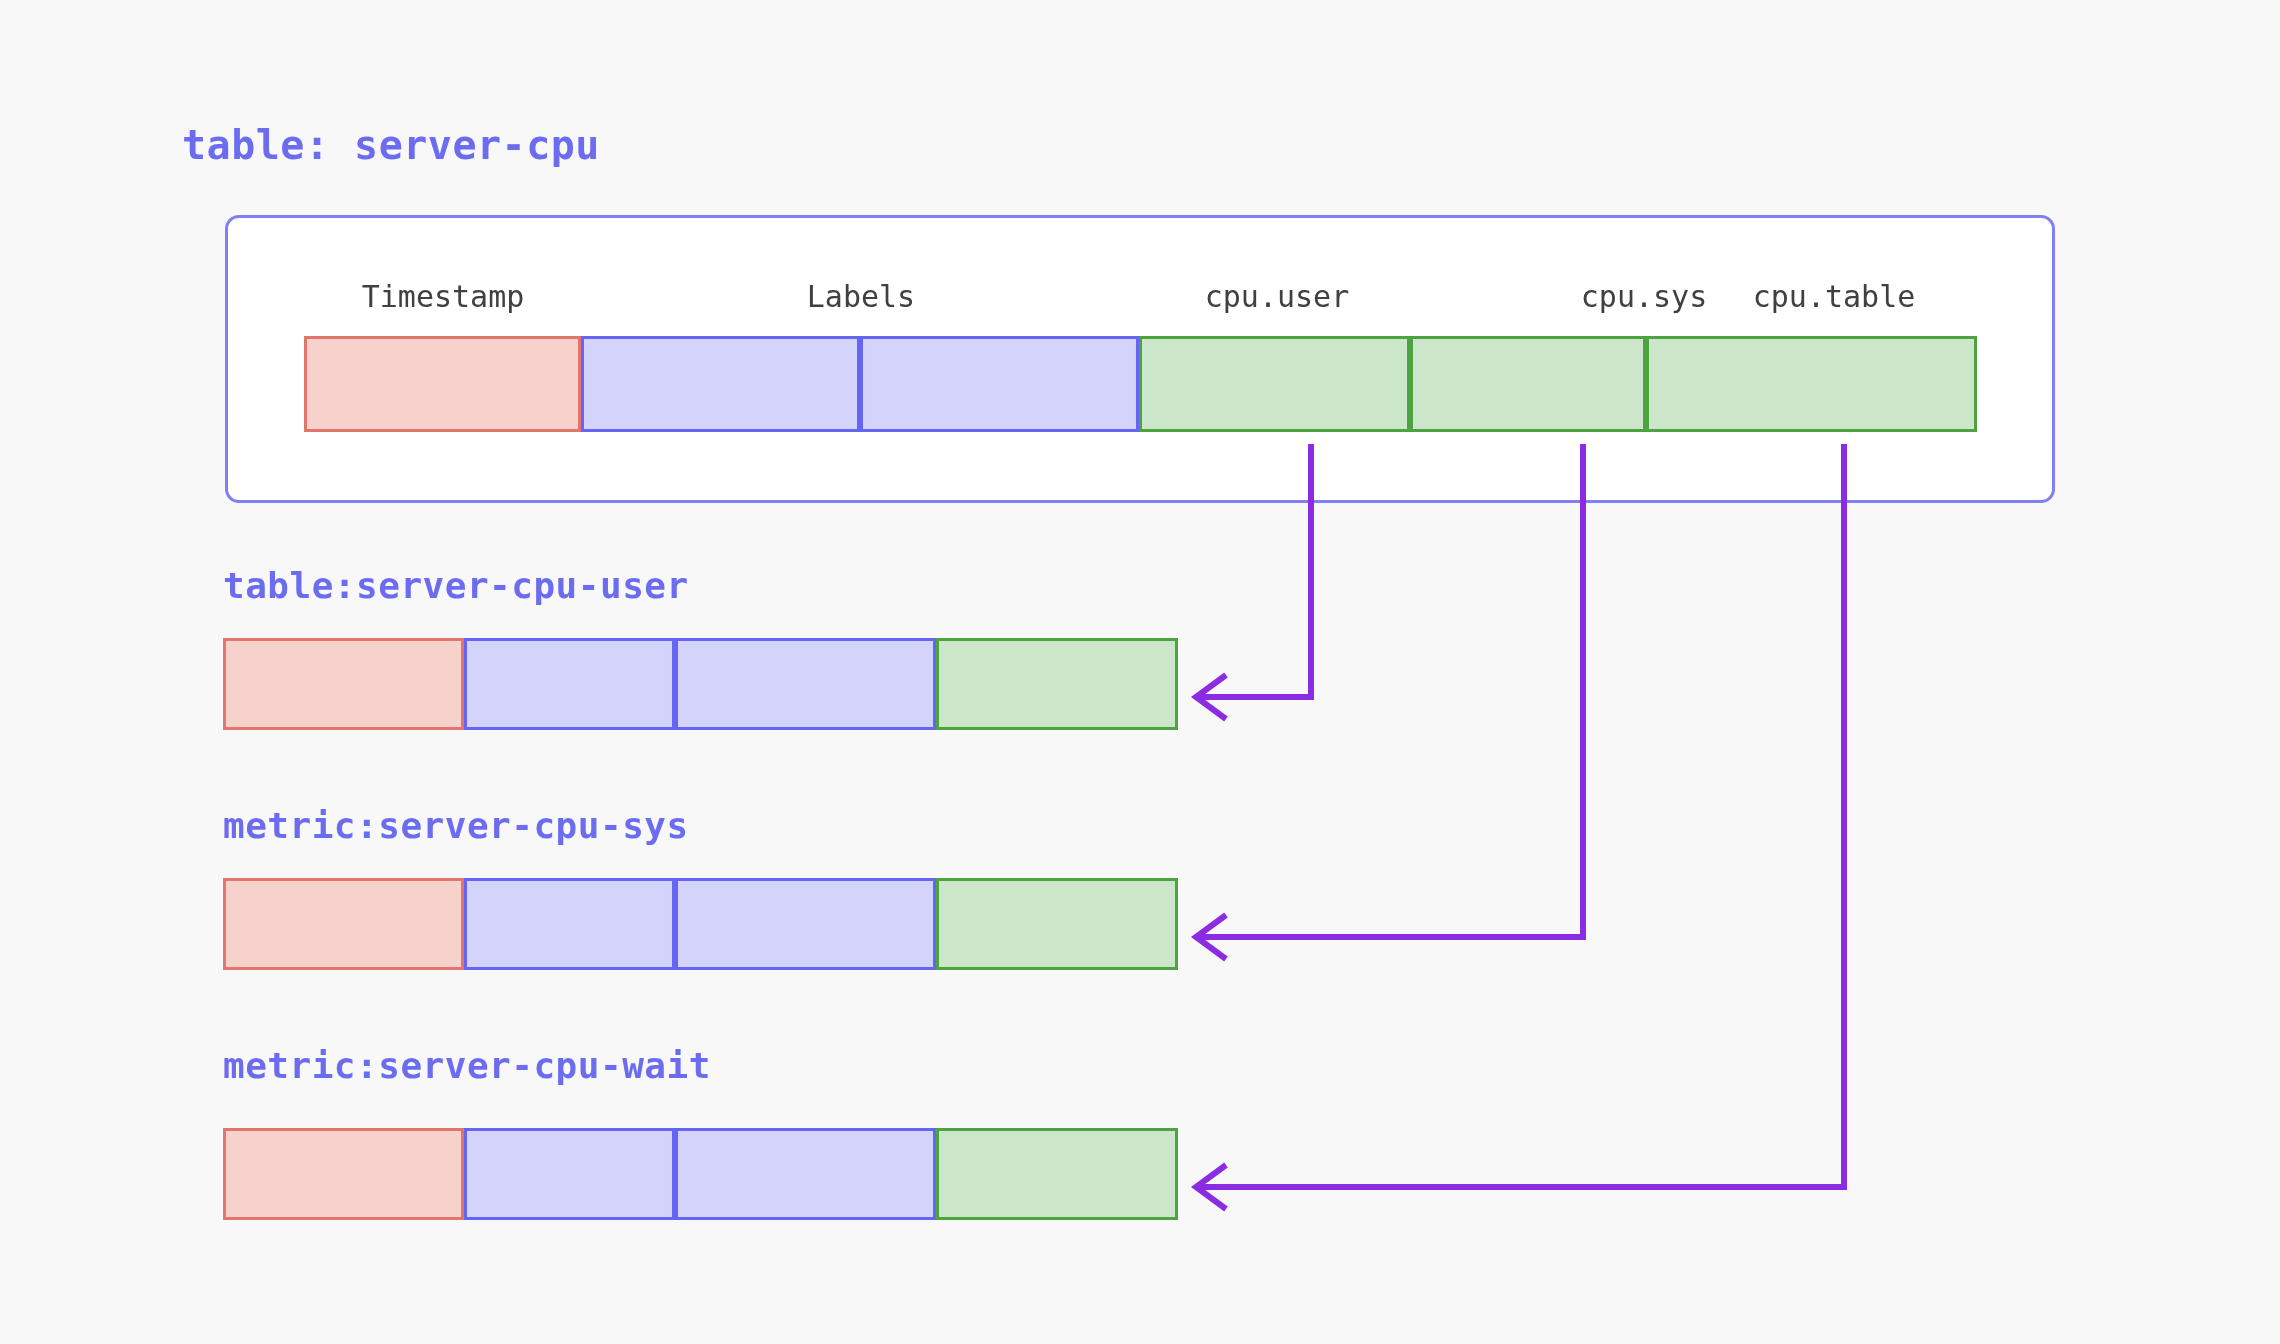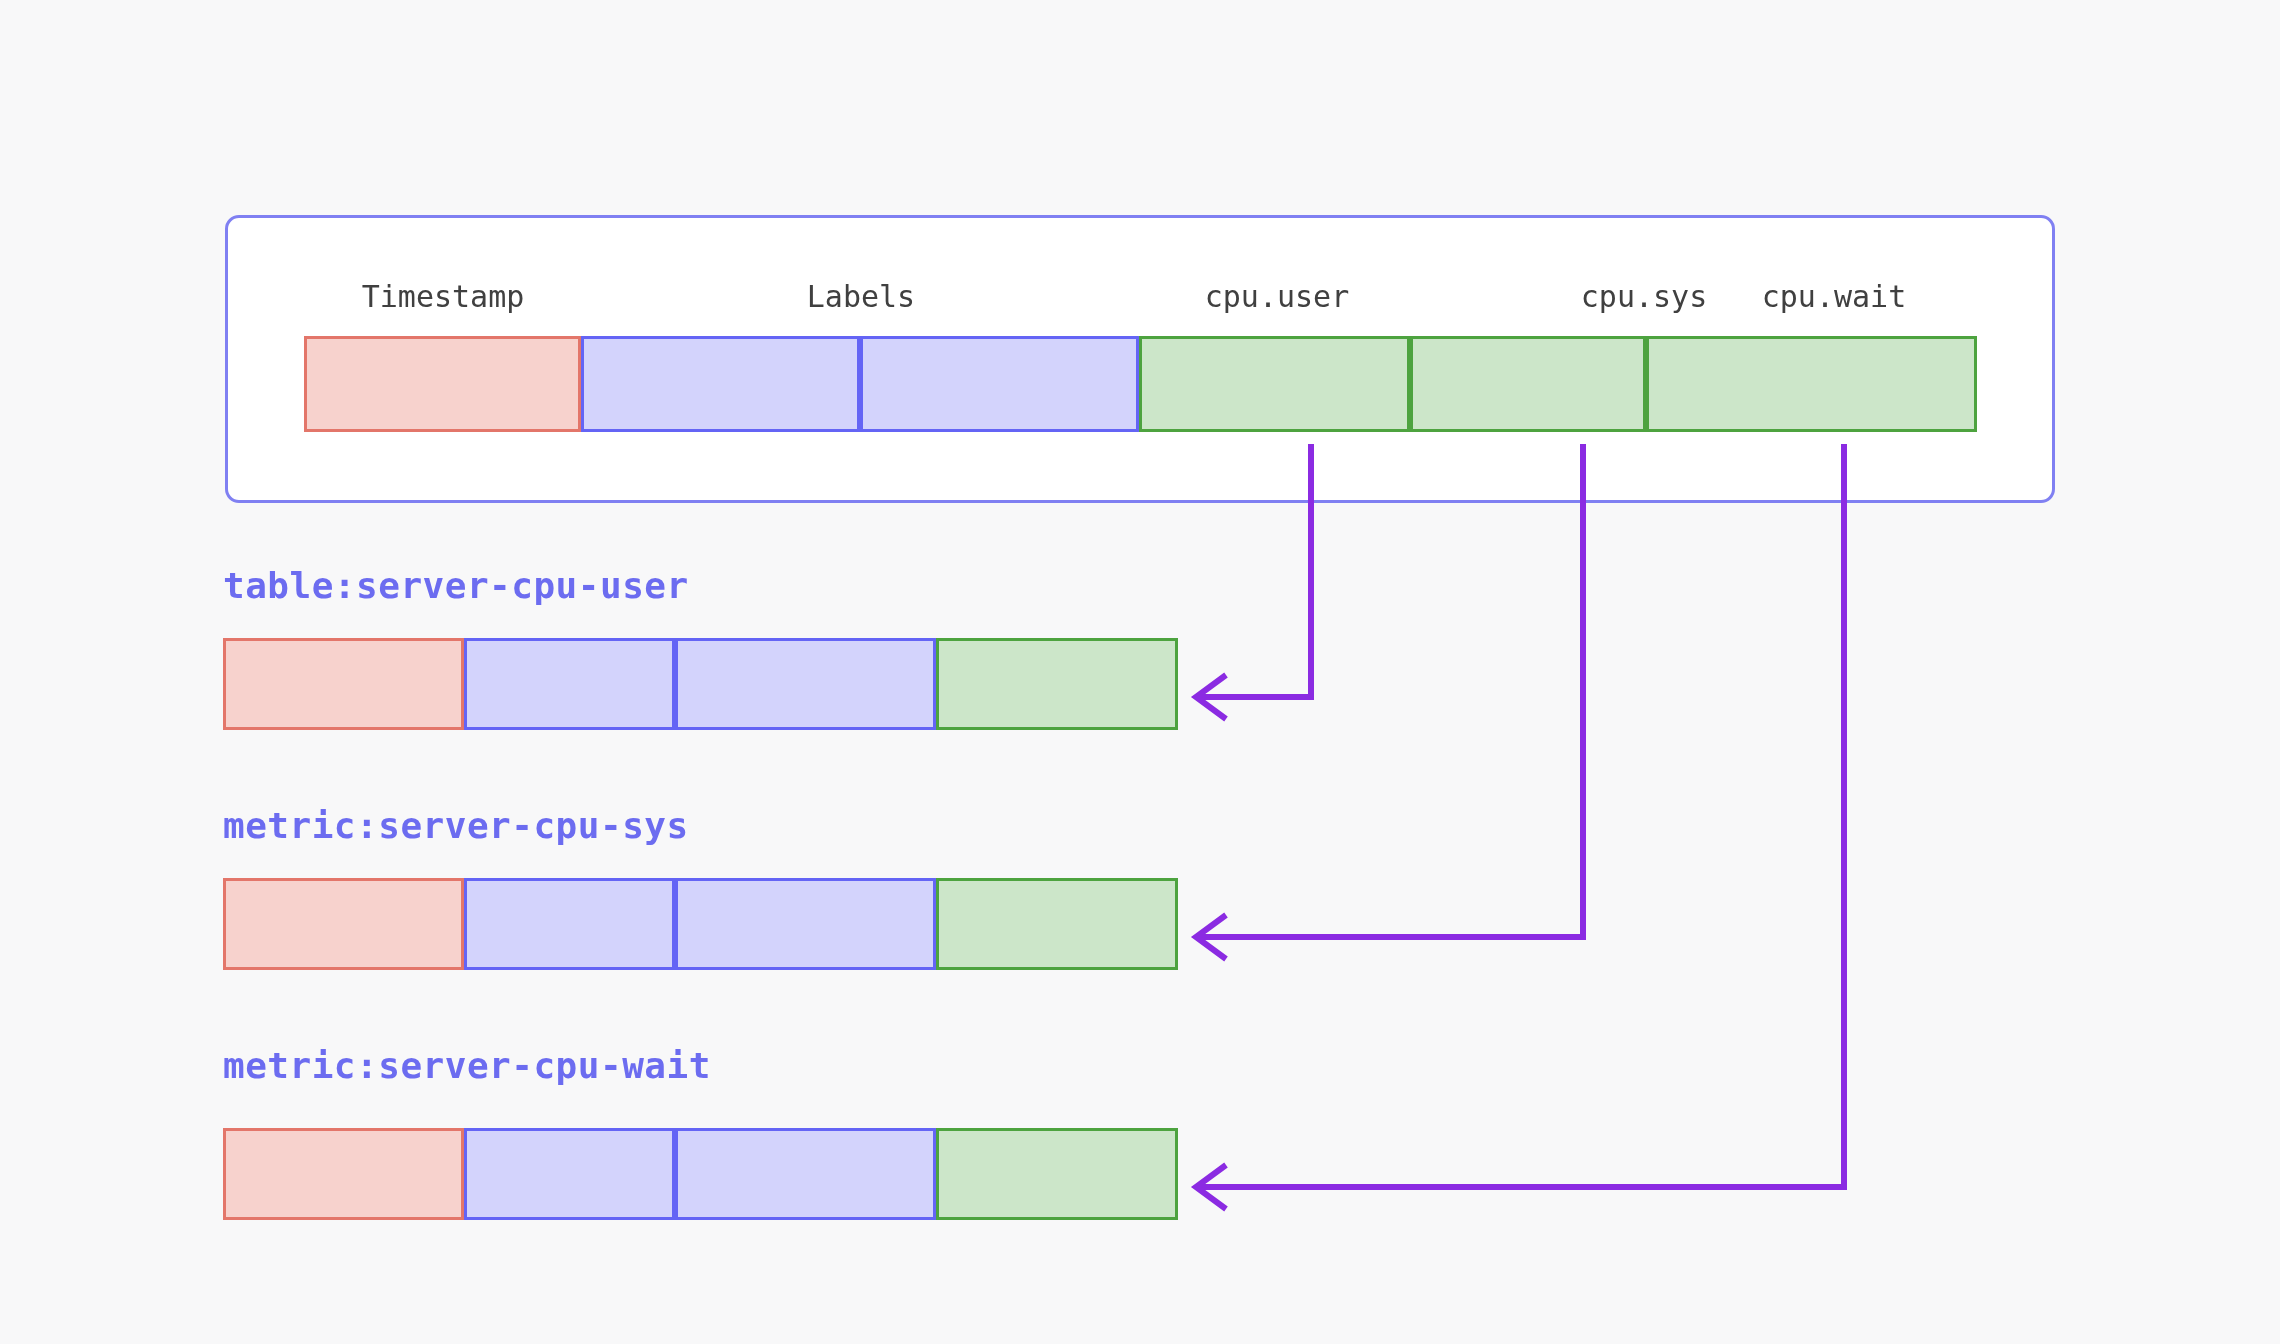--- a/index.html
+++ b/index.html
@@ -83,29 +83,30 @@
     width: 2280px;
     height: 1344px;
     pointer-events: none;
   }
 </style>
 </head>
 <body>
 
 <div id="stage">
 
+  <div class="table-title">table: server-cpu</div>
 
   <div class="table-card"></div>
 
   <div id="column-headers">
       <div class="col-header" style="left: 443px;">Timestamp</div>
       <div class="col-header" style="left: 861px;">Labels</div>
       <div class="col-header" style="left: 1277px;">cpu.user</div>
       <div class="col-header" style="left: 1644px;">cpu.sys</div>
-      <div class="col-header" style="left: 1834px;">cpu.wait</div>
+      <div class="col-header" style="left: 1834px;">cpu.table</div>
     </div>
 
   <div class="table-row" id="table-row">
       <div class="cell pink" style="left: 304px; width: 277px;"></div>
       <div class="cell blue" style="left: 581px; width: 279px;"></div>
       <div class="cell blue" style="left: 860px; width: 279px;"></div>
       <div class="cell green" style="left: 1139px; width: 271px;"></div>
       <div class="cell green" style="left: 1410px; width: 236px;"></div>
       <div class="cell green" style="left: 1646px; width: 331px;"></div>
     </div>

